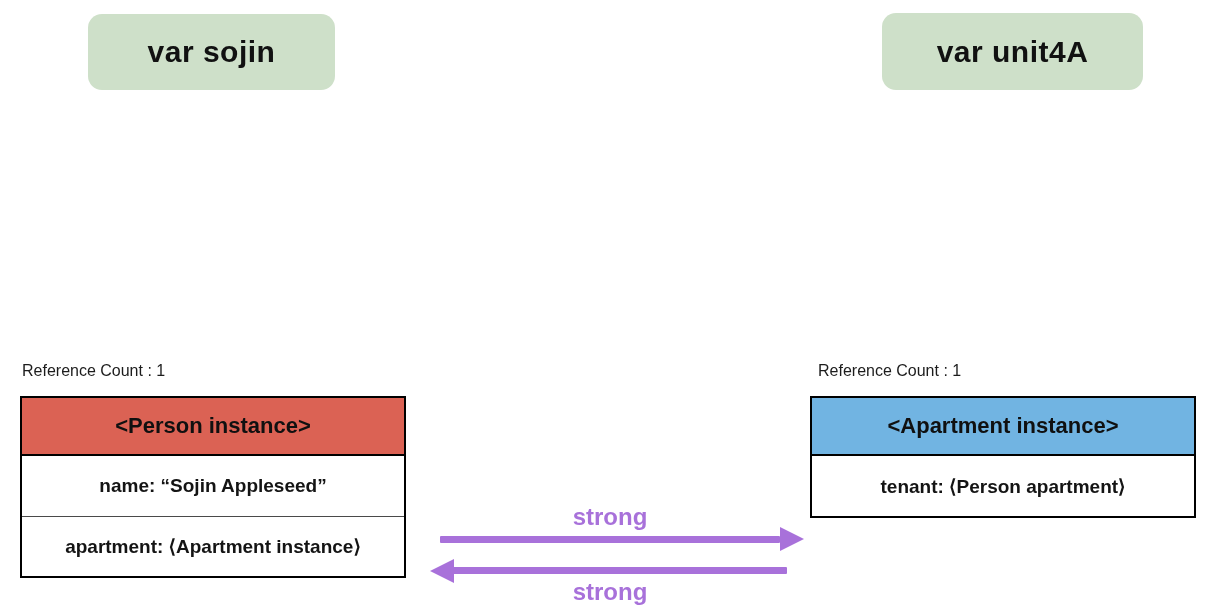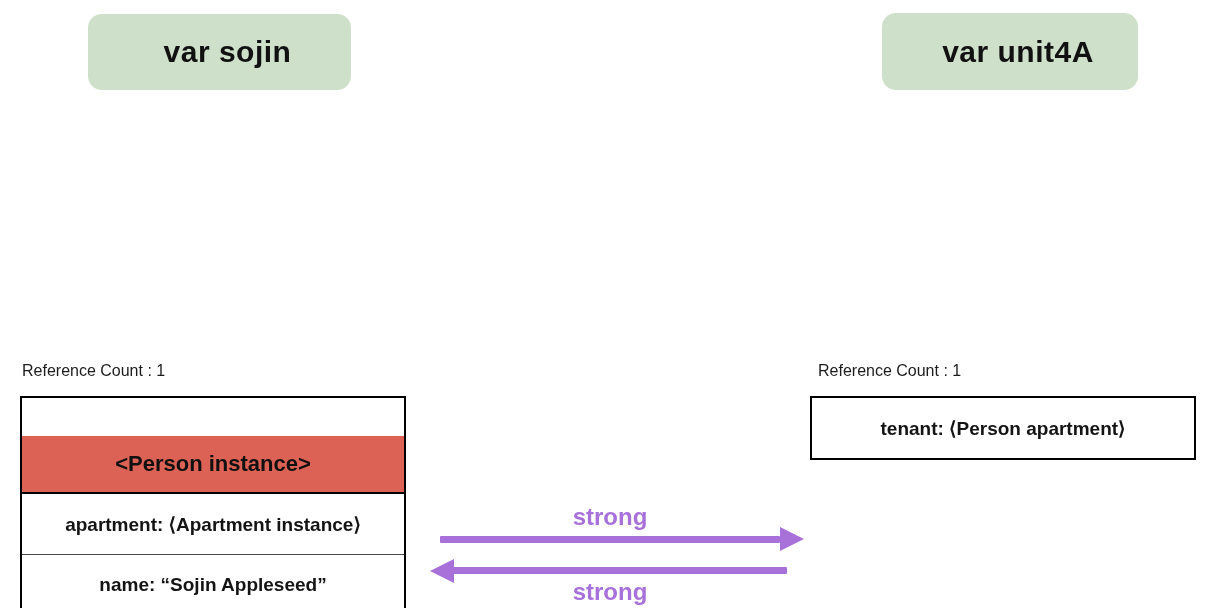--- a/index.html
+++ b/index.html
@@ -20,24 +20,23 @@
     position: absolute;
     background: #cee0c9;
     border-radius: 14px;
     display: flex;
     align-items: center;
     justify-content: center;
     font-size: 30px;
     font-weight: bold;
     color: #111111;
     letter-spacing: 0.5px;
-    padding-left: 16px;
   }
   .var-sojin  { left: 88px;  top: 14px; width: 247px; height: 76px; }
-  .var-unit4a { left: 882px; top: 13px; width: 240px; height: 77px; }
+  .var-unit4a { left: 882px; top: 13px; width: 261px; height: 77px; }
 
   
   .ref-label {
     position: absolute;
     font-size: 16px;
     color: #1c1c1c;
     white-space: nowrap;
   }
   .ref-left  { left: 22px;  top: 362px; }
   .ref-right { left: 818px; top: 362px; }
@@ -55,21 +54,20 @@
   .inst-header {
     height: 58px;
     display: flex;
     align-items: center;
     justify-content: center;
     font-size: 22px;
     font-weight: bold;
     color: #101010;
     border-bottom: 2px solid #000000;
     box-sizing: border-box;
-    margin-top: 38px;
   }
   .person-header    { background: #db6254; }
   .apartment-header { background: #71b4e2; }
   .inst-row {
     height: 60px;
     display: flex;
     align-items: center;
     justify-content: center;
     font-size: 19px;
     font-weight: 600;
@@ -126,26 +124,27 @@
   <div class="var-box var-sojin">
     <span>var sojin</span>
   </div>
   <div class="var-box var-unit4a">
     <span>var unit4A</span>
   </div>
 
   <div class="ref-label ref-left">Reference Count : 1</div>
   <div class="inst-table table-left">
     <div class="inst-header person-header">&lt;Person instance&gt;</div>
+    <div class="inst-row">name: “Sojin Appleseed”</div>
     <div class="inst-row">apartment: ⟨Apartment instance⟩</div>
-    <div class="inst-row">name: “Sojin Appleseed”</div>
   </div>
 
   <div class="ref-label ref-right">Reference Count : 1</div>
   <div class="inst-table table-right">
+    <div class="inst-header apartment-header">&lt;Apartment instance&gt;</div>
     <div class="inst-row">tenant: ⟨Person apartment⟩</div>
   </div>
 
   <div class="arrow-label label-top">strong</div>
   <div class="arrow-shaft shaft-top"></div>
   <div class="arrow-head head-right"></div>
 
   <div class="arrow-head head-left"></div>
   <div class="arrow-shaft shaft-bottom"></div>
   <div class="arrow-label label-bottom">strong</div>

